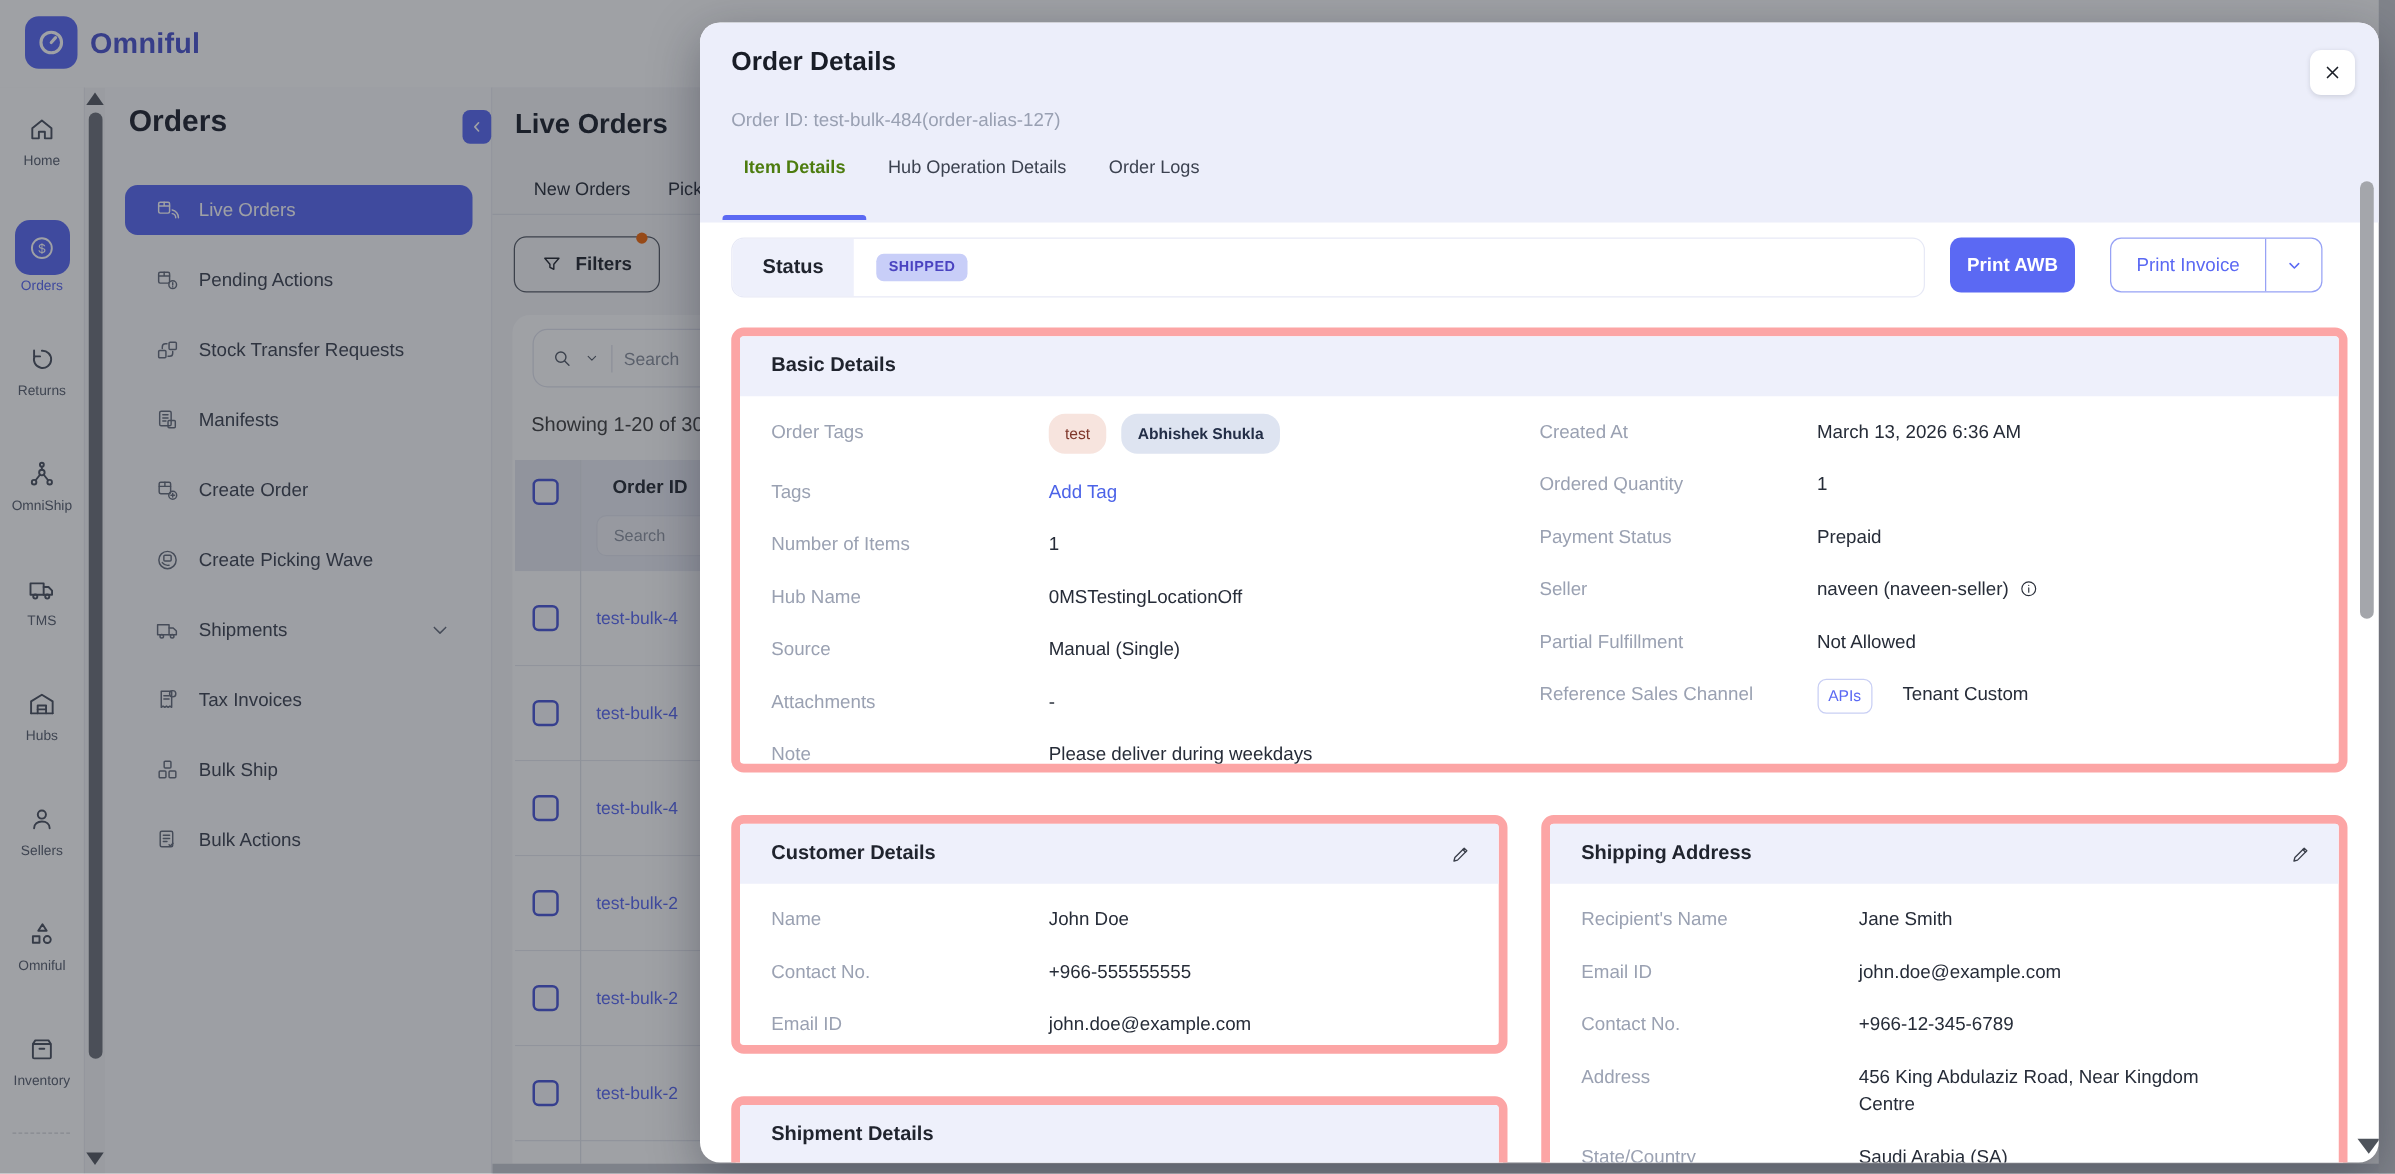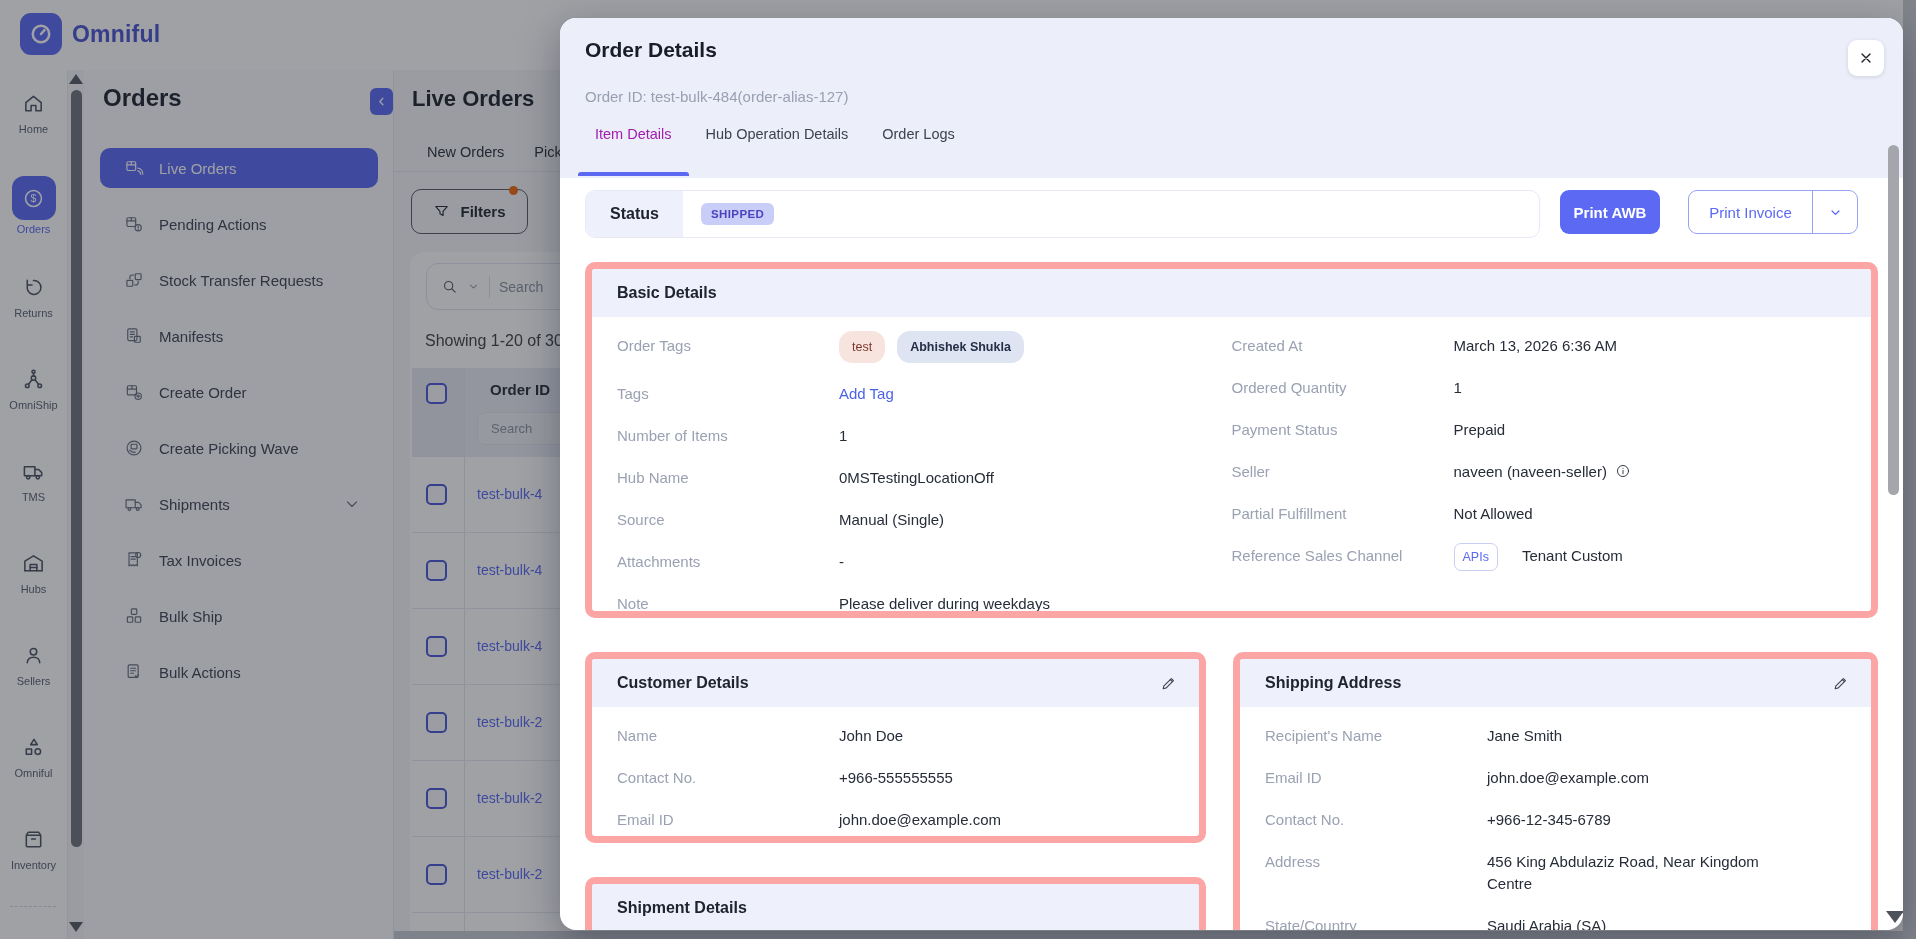--- a/index.html
+++ b/index.html
@@ -77,21 +77,21 @@
   .window-scrollbar { position:absolute; right:0; top:0; width:13px; height:939px; background:#cbcdd3; }
 
   
   .backdrop { position:absolute; inset:0; background:rgba(27,30,40,0.42); z-index:50; }
   .modal { position:absolute; left:560px; top:18px; width:1343px; height:912px; background:#fff; border-radius:16px; z-index:100; box-shadow:0 12px 40px rgba(20,24,40,.35); overflow:hidden; }
   .m-header { position:absolute; left:0; top:0; width:100%; height:160px; background:#eceefa; }
   .m-title { position:absolute; left:25px; top:20px; font-size:21px; font-weight:700; color:#191d27; }
   .m-subtitle { position:absolute; left:25px; top:70px; font-size:15px; color:#99a0b2; }
   .m-tabs { position:absolute; left:18px; top:102px; display:flex; height:58px; }
   .m-tab { position:relative; padding:6px 17px 0; font-size:14.5px; color:#3c4250; cursor:pointer; }
-  .m-tab.active { color:#a21caf; font-weight:400; }
+  .m-tab.active { color:#4d7c0f; font-weight:700; }
   .m-tab.active::after { content:''; position:absolute; left:0; right:0; bottom:2px; height:4px; background:#5b69f3; border-radius:3px 3px 0 0; }
   .m-close { position:absolute; left:1288px; top:22px; width:36px; height:36px; border-radius:9px; background:#fff; box-shadow:0 1px 4px rgba(30,34,50,.14); display:flex; align-items:center; justify-content:center; cursor:pointer; color:#1a1e26; }
   .m-close svg { width:16px; height:16px; stroke-width:2; }
 
   .status-card { position:absolute; left:25px; top:172px; width:955px; height:48px; border:1px solid #e7e9f6; border-radius:10px; background:#fff; display:flex; align-items:center; overflow:hidden; }
   .status-seg { width:97px; height:100%; background:#eef0fb; display:flex; align-items:center; justify-content:center; font-size:16px; font-weight:700; color:#20242e; flex:none; }
   .status-badge { margin-left:18px; font-size:11.5px; font-weight:700; letter-spacing:.4px; color:#4a43c0; background:#c8cef8; padding:5px 10px; border-radius:6px; }
   .btn-awb { position:absolute; left:1000px; top:172px; width:100px; height:44px; border-radius:9px; background:#5b69f3; color:#fff; font-size:15px; font-weight:600; display:flex; align-items:center; justify-content:center; cursor:pointer; }
   .btn-invoice { position:absolute; left:1128px; top:172px; width:170px; height:44px; border-radius:9px; border:1.5px solid #97a2f5; background:#fff; display:flex; align-items:stretch; cursor:pointer; }
   .btn-invoice-label { width:124px; display:flex; align-items:center; justify-content:center; font-size:15px; color:#5b69f3; border-right:1px solid #97a2f5; }

